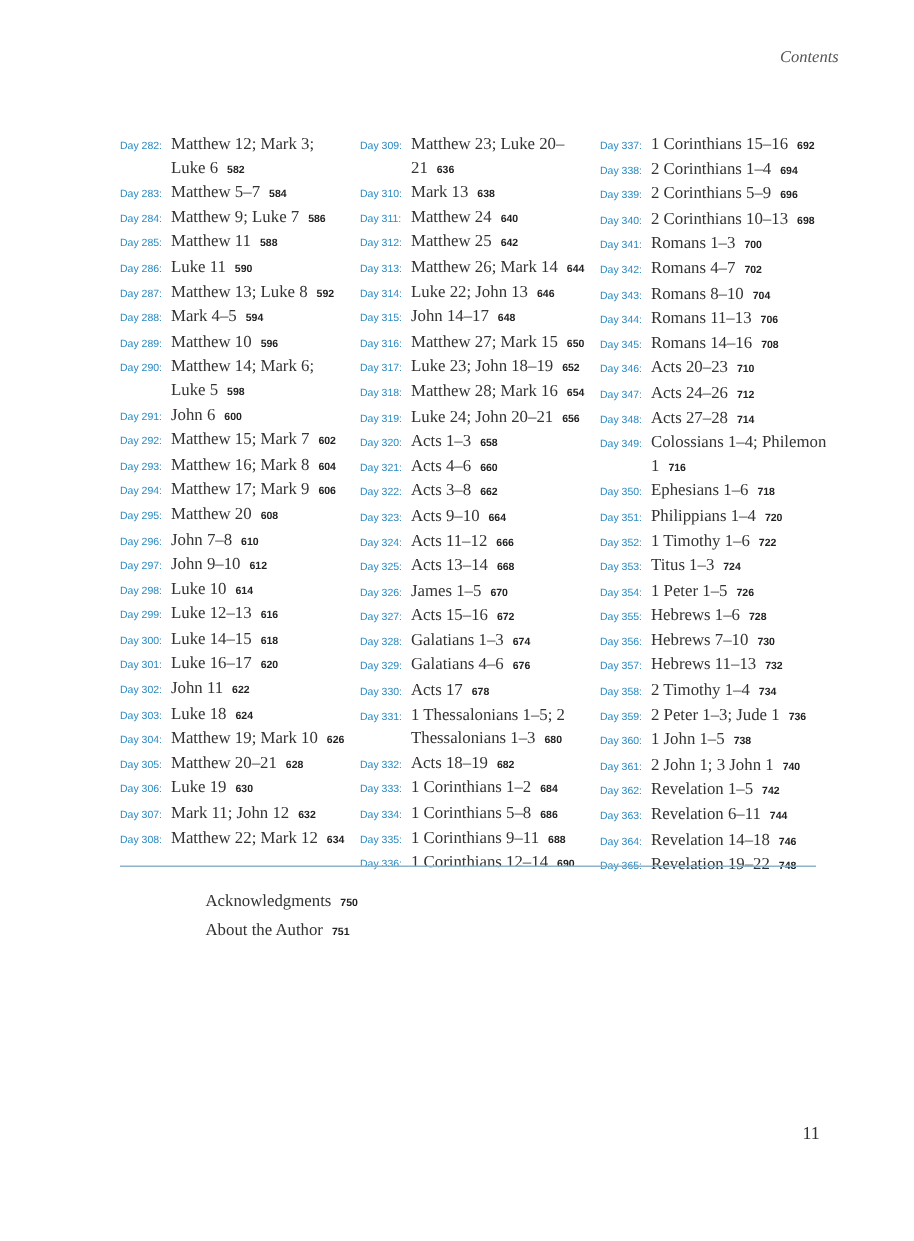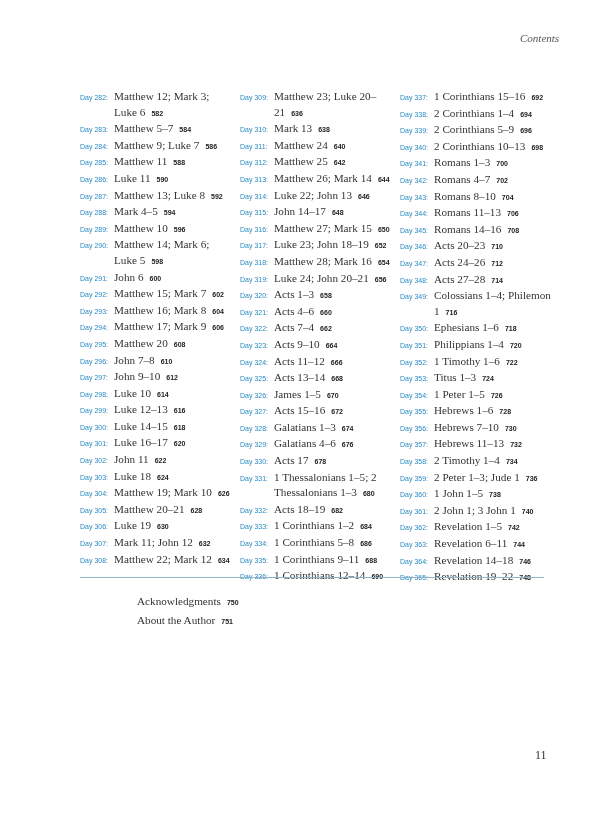--- a/index.html
+++ b/index.html
@@ -214,21 +214,21 @@
     <div class="entry">
       <span class="day">Day 320:</span>
       <span class="reading"><span>Acts 1–3</span><span class="pg">658</span></span>
     </div>
     <div class="entry">
       <span class="day">Day 321:</span>
       <span class="reading"><span>Acts 4–6</span><span class="pg">660</span></span>
     </div>
     <div class="entry">
       <span class="day">Day 322:</span>
-      <span class="reading"><span>Acts 7–4</span><span class="pg">662</span></span>
+      <span class="reading"><span>Acts 3–8</span><span class="pg">662</span></span>
     </div>
     <div class="entry">
       <span class="day">Day 323:</span>
       <span class="reading"><span>Acts 9–10</span><span class="pg">664</span></span>
     </div>
     <div class="entry">
       <span class="day">Day 324:</span>
       <span class="reading"><span>Acts 11–12</span><span class="pg">666</span></span>
     </div>
     <div class="entry">

